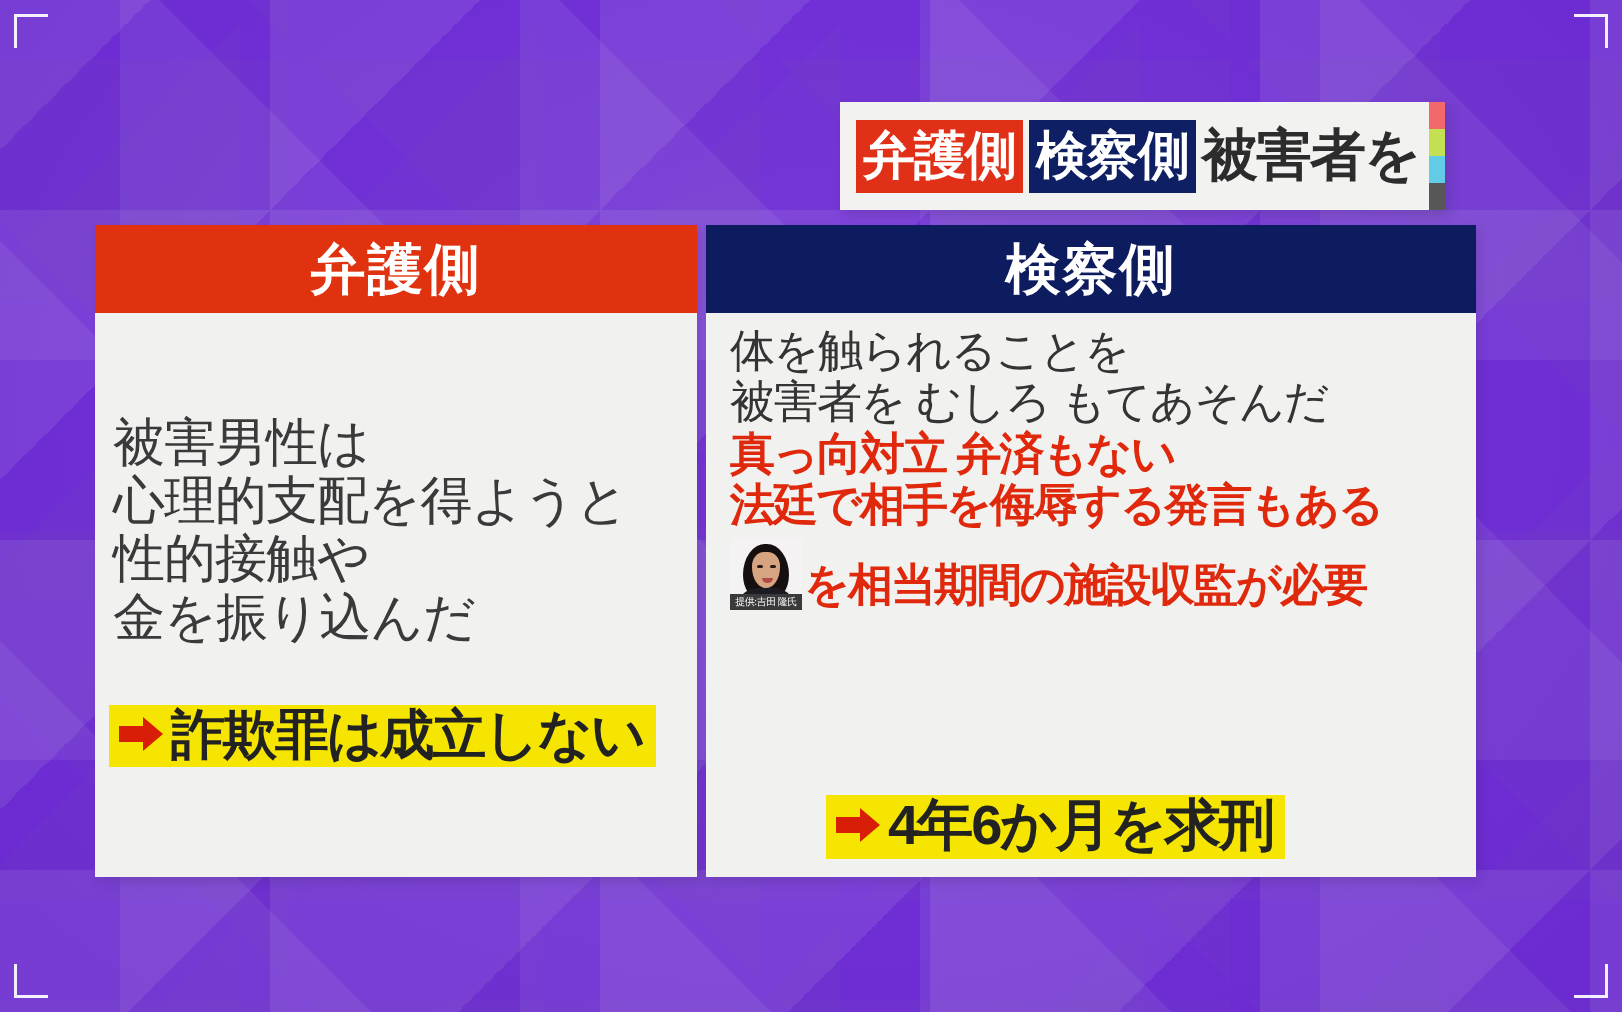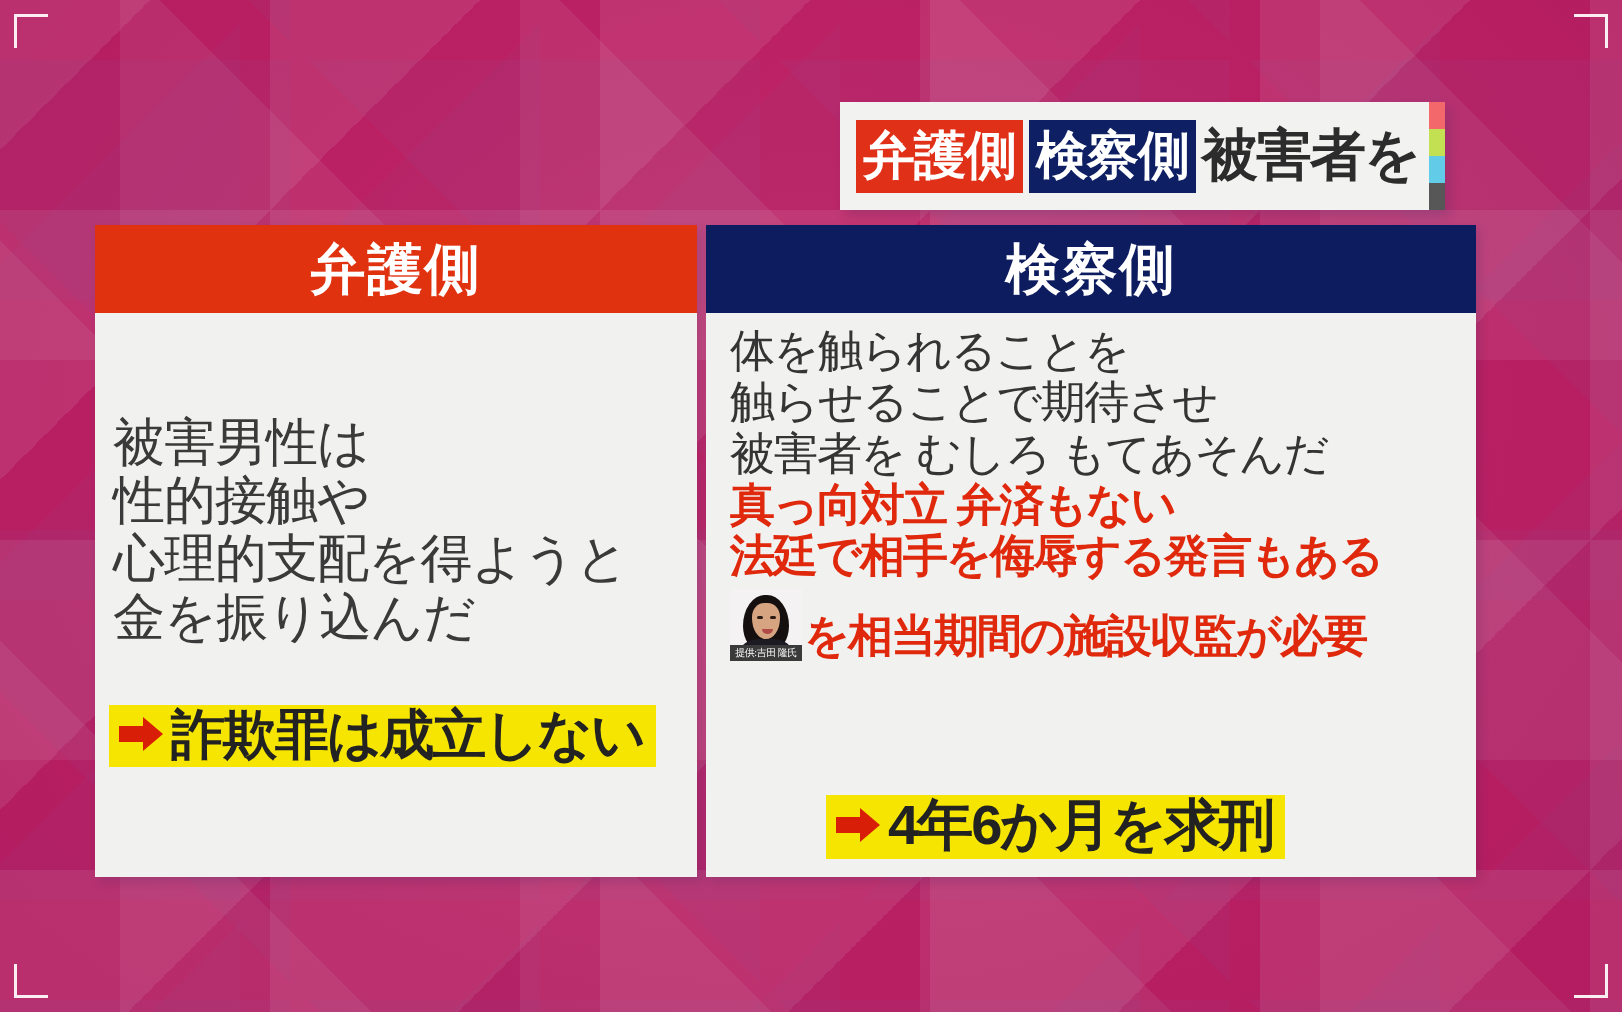--- a/index.html
+++ b/index.html
@@ -10,21 +10,21 @@
     height: 1012px;
     overflow: hidden;
     font-family: "Liberation Sans", "DejaVu Sans", sans-serif;
   }
 
   
   #stage {
     position: relative;
     width: 1622px;
     height: 1012px;
-    background: #be185d;
+    background: #6d28d9;
     overflow: hidden;
   }
 
   
   .bg-layer {
     position: absolute;
     inset: 0;
     pointer-events: none;
   }
   .bg-chev-a {
@@ -286,22 +286,22 @@
         <i style="background: rgb(98, 203, 232);"></i>
         <i style="background: rgb(87, 87, 87);"></i>
       </span>
   </div>
 
   <div class="panel" id="panel-defense">
     <div class="panel-header" id="header-defense">弁護側</div>
     <div class="panel-body">
       <div id="defense-lines">
           <div class="d-line">被害男性は</div>
+          <div class="d-line">心理的支配を得ようと</div>
           <div class="d-line">性的接触や</div>
-          <div class="d-line">心理的支配を得ようと</div>
           <div class="d-line">金を振り込んだ</div>
         </div>
       <div id="defense-conclusion-wrap">
         <span class="conclusion">
           <span class="arrow-icon">
             <svg viewBox="0 0 44 34" width="44" height="34" aria-hidden="true">
               <path d="M0 9 H24 V0 L44 17 L24 34 V25 H0 Z" fill="#d81e06"></path>
             </svg>
           </span>
           <span class="conclusion-text">詐欺罪は成立しない</span>
@@ -310,21 +310,20 @@
     </div>
   </div>
 
   <div class="panel" id="panel-prosecution">
     <div class="panel-header" id="header-prosecution">検察側</div>
     <div class="panel-body">
 
       <div id="prosecution-lines">
 
         <div class="p-line p-dark">体を触られることを</div>
-          <div class="p-line p-dark">触らせることで期待させ</div>
           <div class="p-line p-dark">被害者を むしろ もてあそんだ</div>
           <div class="p-line p-red">真っ向対立 弁済もない</div>
           <div class="p-line p-red">法廷で相手を侮辱する発言もある</div>
           <div id="prosecution-photo-row">
           <div id="source-photo">
             <span class="ph-hair"></span>
             <span class="ph-face"></span>
             <span class="ph-eye-l"></span>
             <span class="ph-eye-r"></span>
             <span class="ph-mouth"></span>

